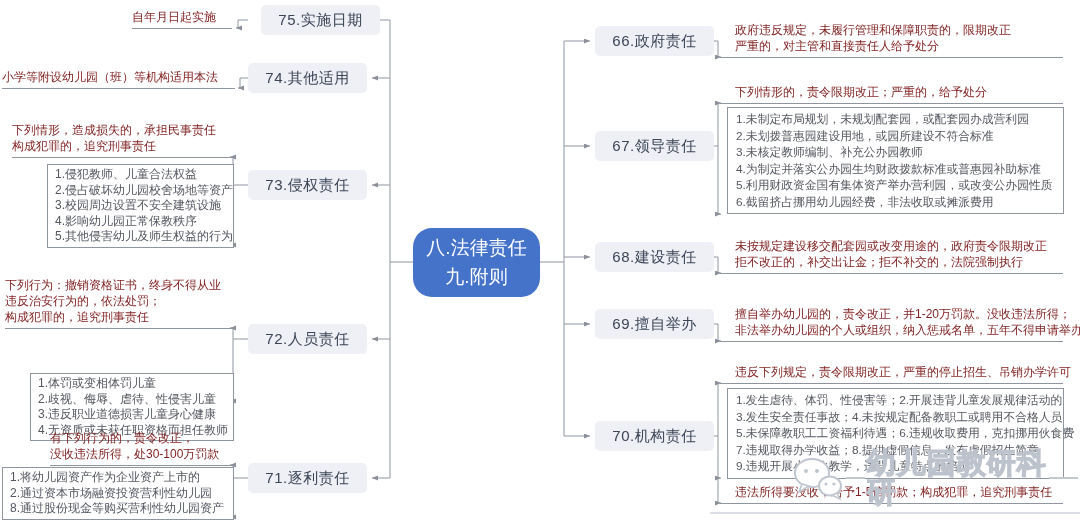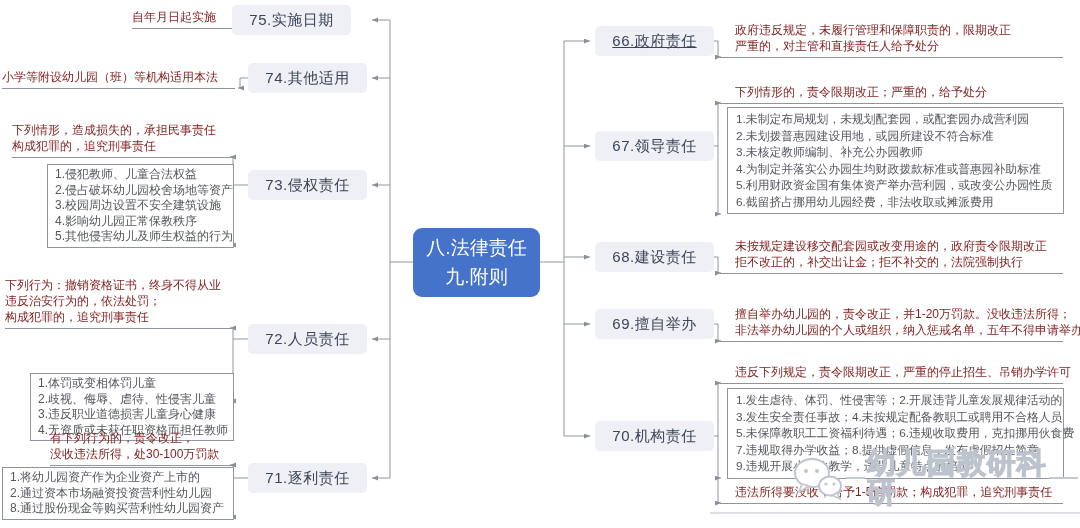--- a/index.html
+++ b/index.html
@@ -3,21 +3,21 @@
 <meta charset="utf-8">
 <style>
   html,body{margin:0;padding:0;background:#fff;}
   .canvas{position:relative;width:1080px;height:528px;background:#ffffff;overflow:hidden;
           font-family:"Liberation Sans","DejaVu Sans",sans-serif;}
   .connectors{position:absolute;left:0;top:0;z-index:1;}
   .topic{position:absolute;width:119px;height:30px;background:#eef0f5;border-radius:5px;
          color:#3c4557;font-size:15px;display:flex;align-items:center;justify-content:center;
          z-index:2;letter-spacing:.5px;}
   .root{position:absolute;left:413px;top:228px;width:127px;height:69px;background:#4573c9;
-        border-radius:9px;color:#ffffff;font-size:19px;font-weight:500;display:flex;
+        border-radius:19px;color:#ffffff;font-size:19px;font-weight:500;display:flex;
         flex-direction:column;align-items:center;justify-content:center;line-height:1.5;z-index:2;}
   .leaf{position:absolute;font-size:12px;color:#7f1d1d;line-height:16px;
         border-bottom:1px solid #8f959e;padding-bottom:3px;z-index:2;white-space:nowrap;}
   .leaf.r{padding-left:15px;}
   .listbox{position:absolute;border:1px solid #8f959e;background:#ffffff;color:#54575f;
            z-index:2;white-space:nowrap;}
   .listbox.l{font-size:12px;line-height:15.5px;padding:2px 0 2px 7px;}
   .listbox.r{font-size:11.8px;line-height:16.5px;padding:3px 0 3px 8px;}
   .watermark{position:absolute;left:792px;top:449px;display:flex;align-items:center;z-index:5;}
   .wm-dash{width:22px;border-top:2px solid #c3c8d1;margin:0 2px;}
@@ -84,27 +84,27 @@
       <path d="M718 503 H721" marker-end="url(#ar)"></path>
       <path d="M710 513 H1080" stroke="#b9bec7"></path>
     </g>
   </svg>
 
   <div class="root">
     <span>八.法律责任</span>
     <span>九.附则</span>
   </div>
 
-  <div class="topic" style="left:232px;top:5px;">75.实施日期</div>
+  <div class="topic" style="left:261px;top:5px;">75.实施日期</div>
   <div class="topic" style="left:248px;top:63px;">74.其他适用</div>
   <div class="topic" style="left:248px;top:170px;">73.侵权责任</div>
   <div class="topic" style="left:248px;top:324px;">72.人员责任</div>
   <div class="topic" style="left:248px;top:463px;">71.逐利责任</div>
 
-  <div class="topic" style="left:595px;top:26px;text-decoration:underline;">66.政府责任</div>
+  <div class="topic" style="left:595px;top:26px;">66.政府责任</div>
   <div class="topic" style="left:595px;top:131px;">67.领导责任</div>
   <div class="topic" style="left:595px;top:242px;">68.建设责任</div>
   <div class="topic" style="left:595px;top:309px;">69.擅自举办</div>
   <div class="topic" style="left:595px;top:421px;text-align:right;">70.机构责任</div>
 
   <div class="leaf" style="left:132px;top:9px;width:100px;">自年月日起实施</div>
   <div class="leaf" style="left:2px;top:69px;width:233px;">小学等附设幼儿园（班）等机构适用本法</div>
 
   <div class="leaf" style="left:12px;top:122px;width:221px;">
     <div>下列情形，造成损失的，承担民事责任</div>

